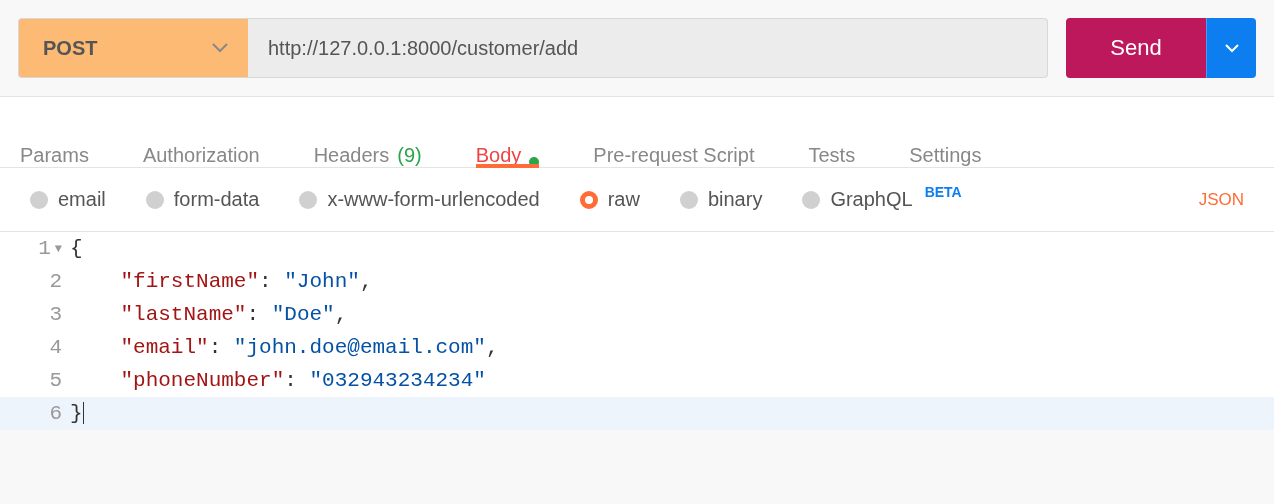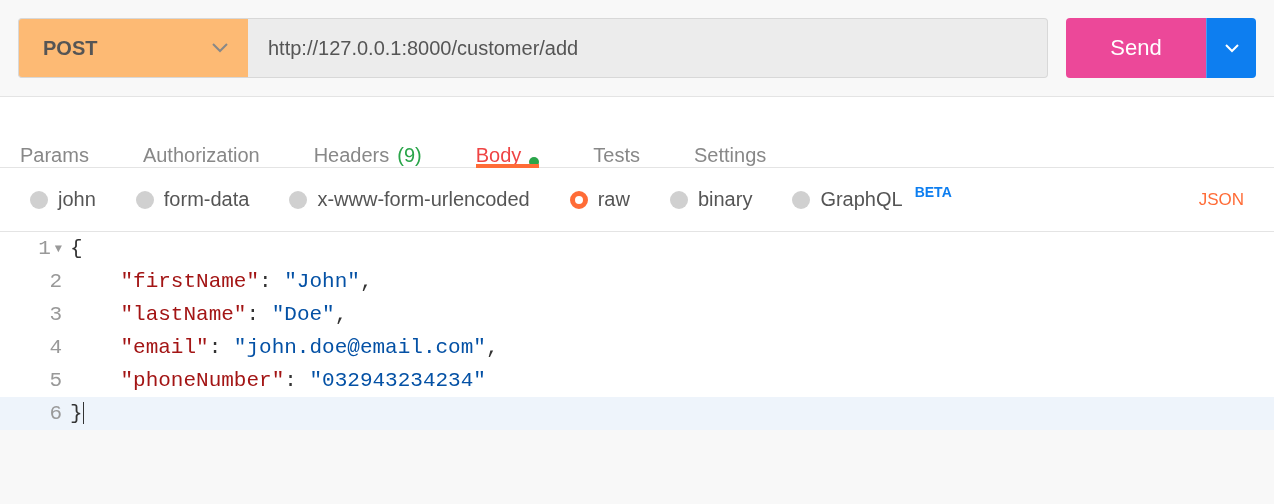--- a/index.html
+++ b/index.html
@@ -50,21 +50,21 @@
     color: #555;
     outline: none;
   }
   .send-group {
     display: flex;
     margin-left: 18px;
   }
   .send-button {
     height: 60px;
     width: 140px;
-    background: #ec4899;
+    background: #be185d;
     color: #fff;
     border: none;
     border-radius: 4px 0 0 4px;
     font-size: 22px;
     font-weight: 500;
     cursor: pointer;
   }
   .send-caret {
     height: 60px;
     width: 50px;
@@ -233,31 +233,34 @@
     </div>
   <div class="tab">
     <span>Headers</span>
     <span class="count">(9)</span>
   </div>
   <div class="tab active">
     <span>Body</span>
     <span class="dot-green"></span>
   </div>
   <div class="tab">
+      <span>Pre-request Script</span>
+    </div>
+  <div class="tab">
       <span>Tests</span>
     </div>
   <div class="tab">
       <span>Settings</span>
     </div>
 </div>
 
 <div class="body-type-row">
   <div class="radio-option">
     <span class="radio-circle"></span>
-    <span>john</span>
+    <span>email</span>
   </div>
   <div class="radio-option">
     <span class="radio-circle"></span>
     <span>form-data</span>
   </div>
   <div class="radio-option">
     <span class="radio-circle"></span>
     <span>x-www-form-urlencoded</span>
   </div>
   <div class="radio-option">

